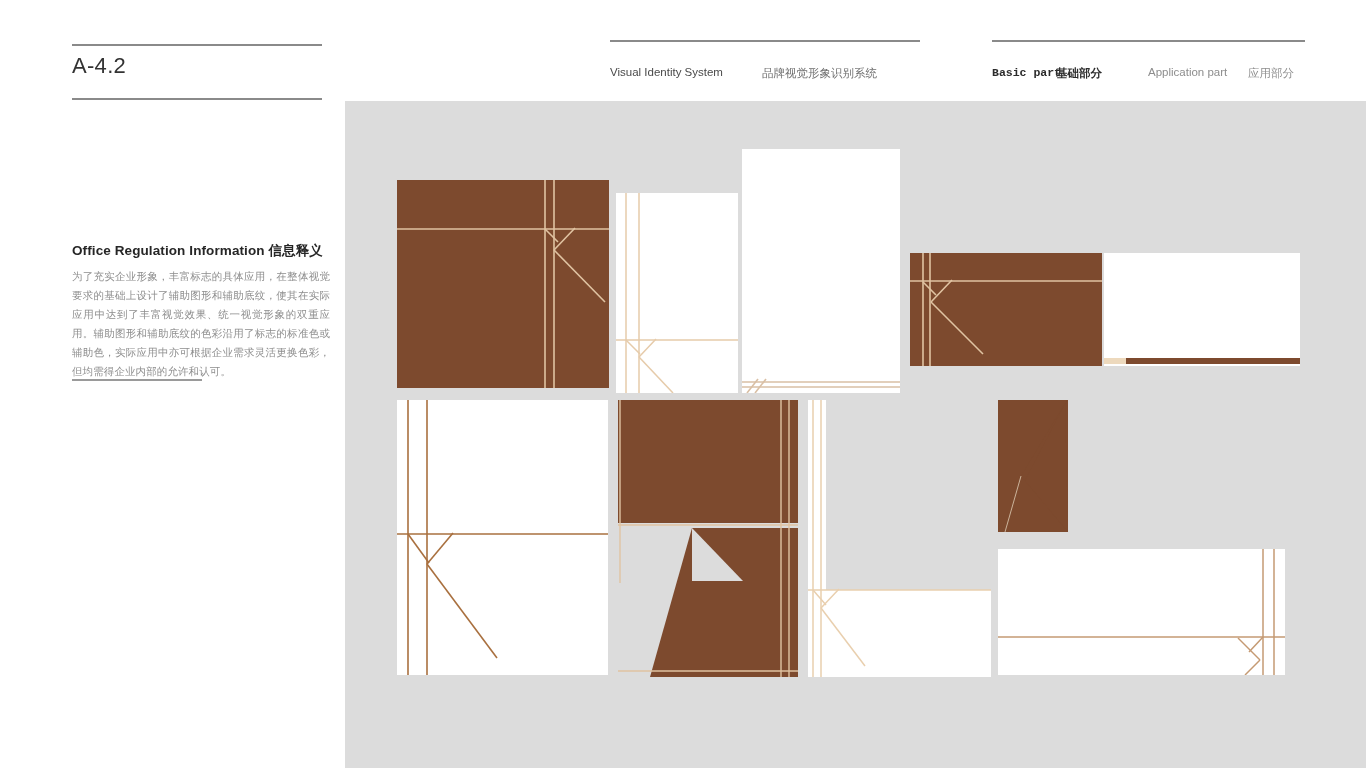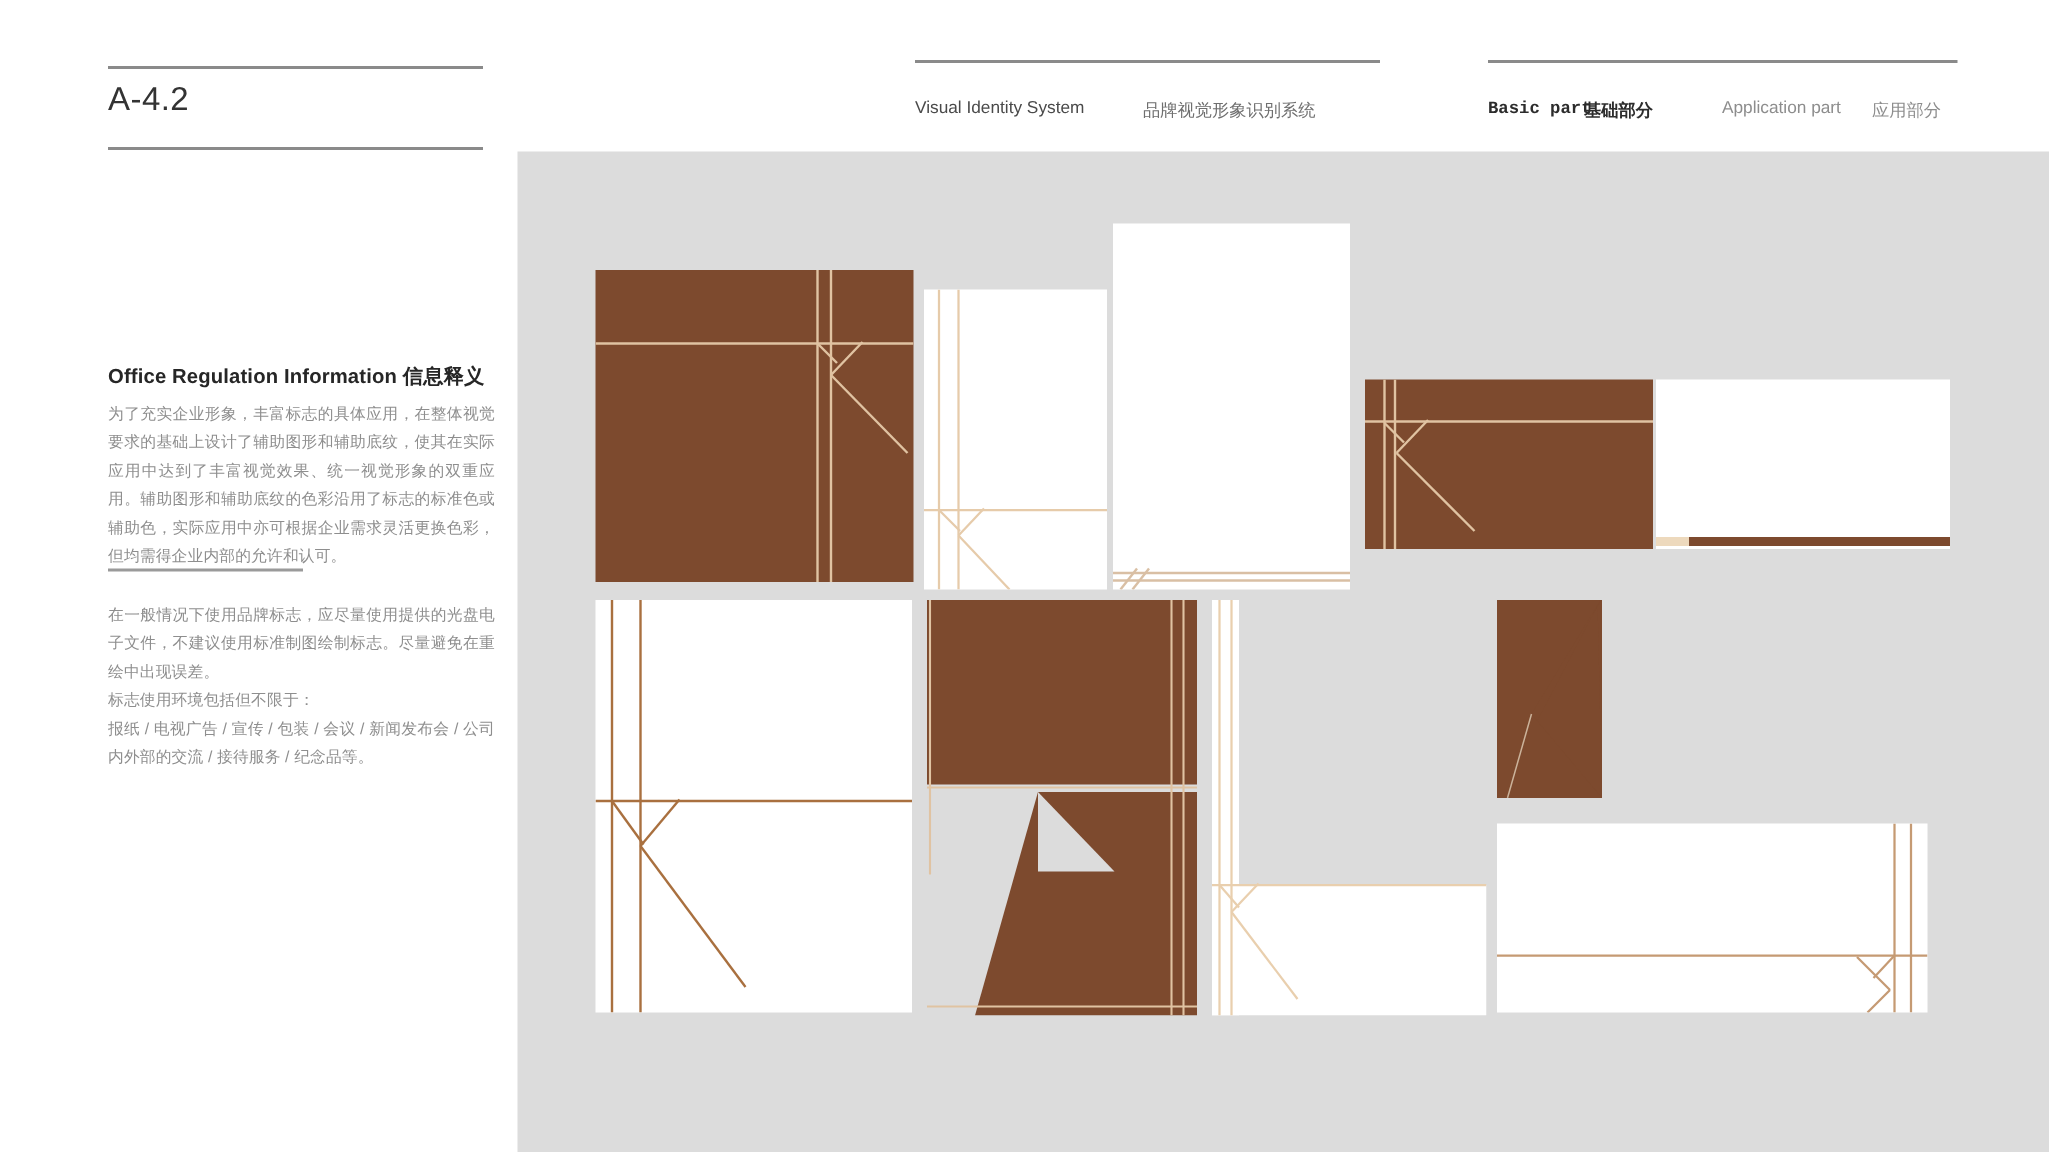--- a/index.html
+++ b/index.html
@@ -94,23 +94,20 @@
 
 
     <div class="blk" id="blk-office">
       <h3>Office Regulation Information 信息释义</h3>
       <p>为了充实企业形象，丰富标志的具体应用，在整体视觉要求的基础上设计了辅助图形和辅助底纹，使其在实际应用中达到了丰富视觉效果、统一视觉形象的双重应用。辅助图形和辅助底纹的色彩沿用了标志的标准色或辅助色，实际应用中亦可根据企业需求灵活更换色彩，但均需得企业内部的允许和认可。</p>
     </div>
 
     <div class="mid-rule"></div>
 
     <div class="blk" id="blk-attentions">
-      <p style="white-space:pre-line">在一般情况下使用品牌标志，应尽量使用提供的光盘电子文件，不建议使用标准制图绘制标志。尽量避免在重绘中出现误差。
-标志使用环境包括但不限于：
-报纸 / 电视广告 / 宣传 / 包装 / 会议 / 新闻发布会 / 公司内外部的交流 / 接待服务 / 纪念品等。</p>
     </div>
 
   </div>
 
   <div class="nav">
     <div class="nav-rule" id="nav-rule-left"></div>
     <div class="nav-rule" id="nav-rule-right"></div>
     <div class="nav-item" id="nav-vis">Visual Identity System</div>
     <div class="nav-item" id="nav-vis-cn">品牌视觉形象识别系统</div>
     <div class="nav-item" id="nav-basic">Basic part</div>

